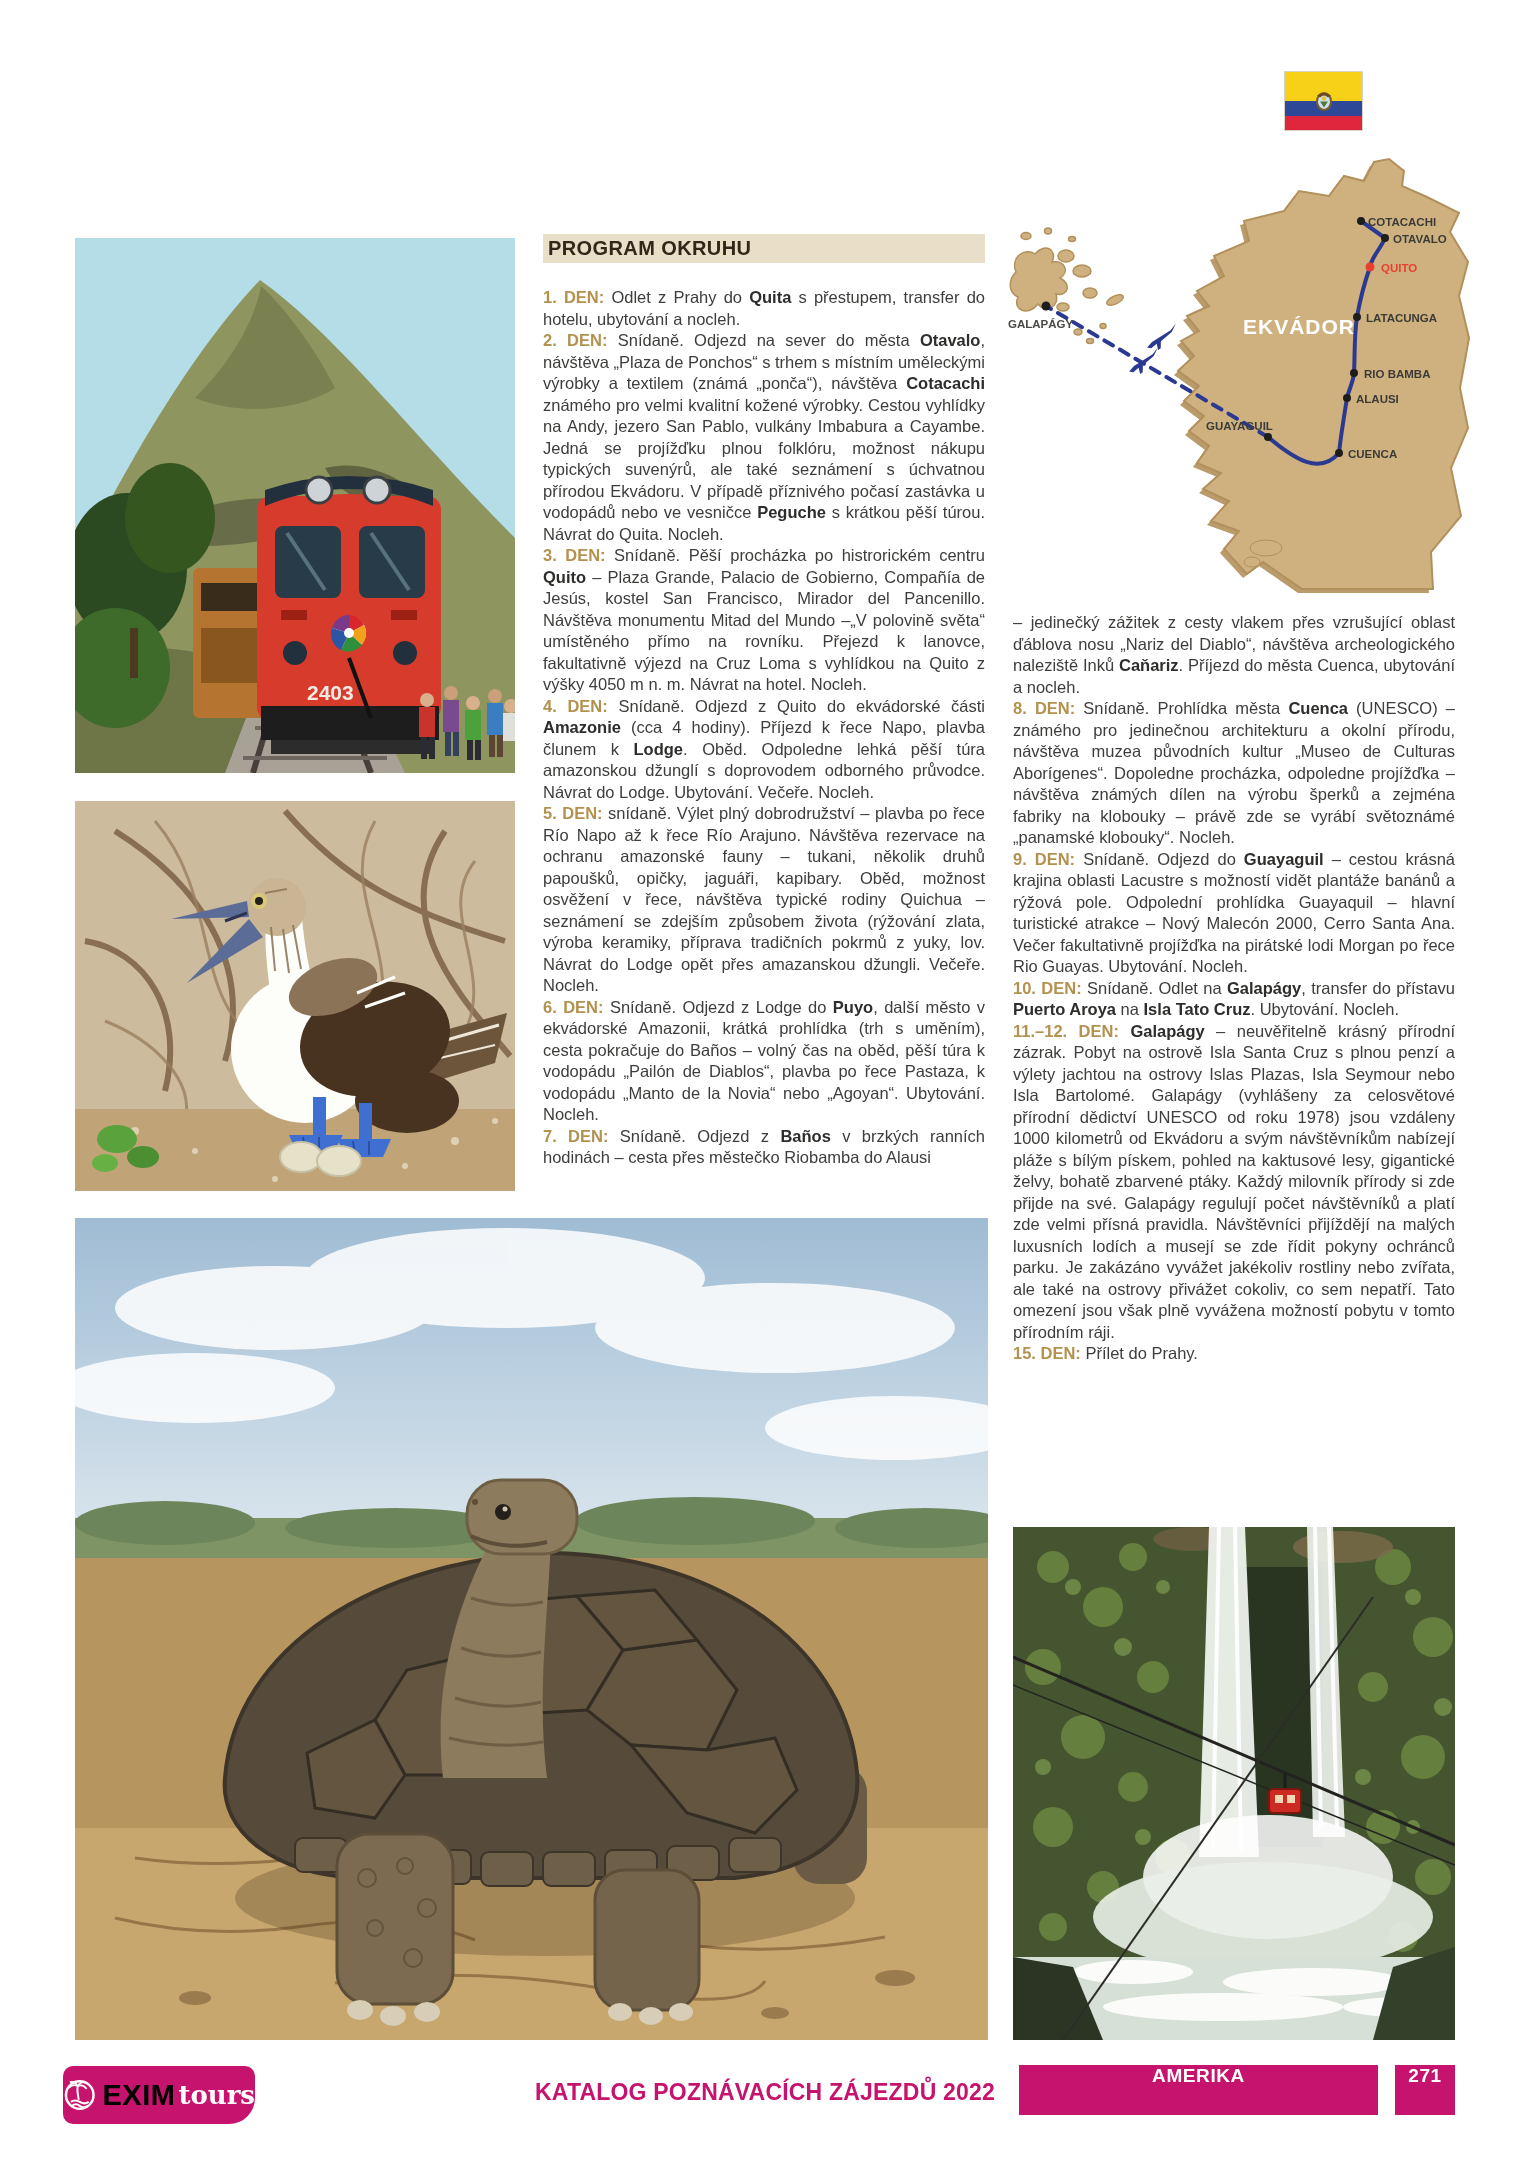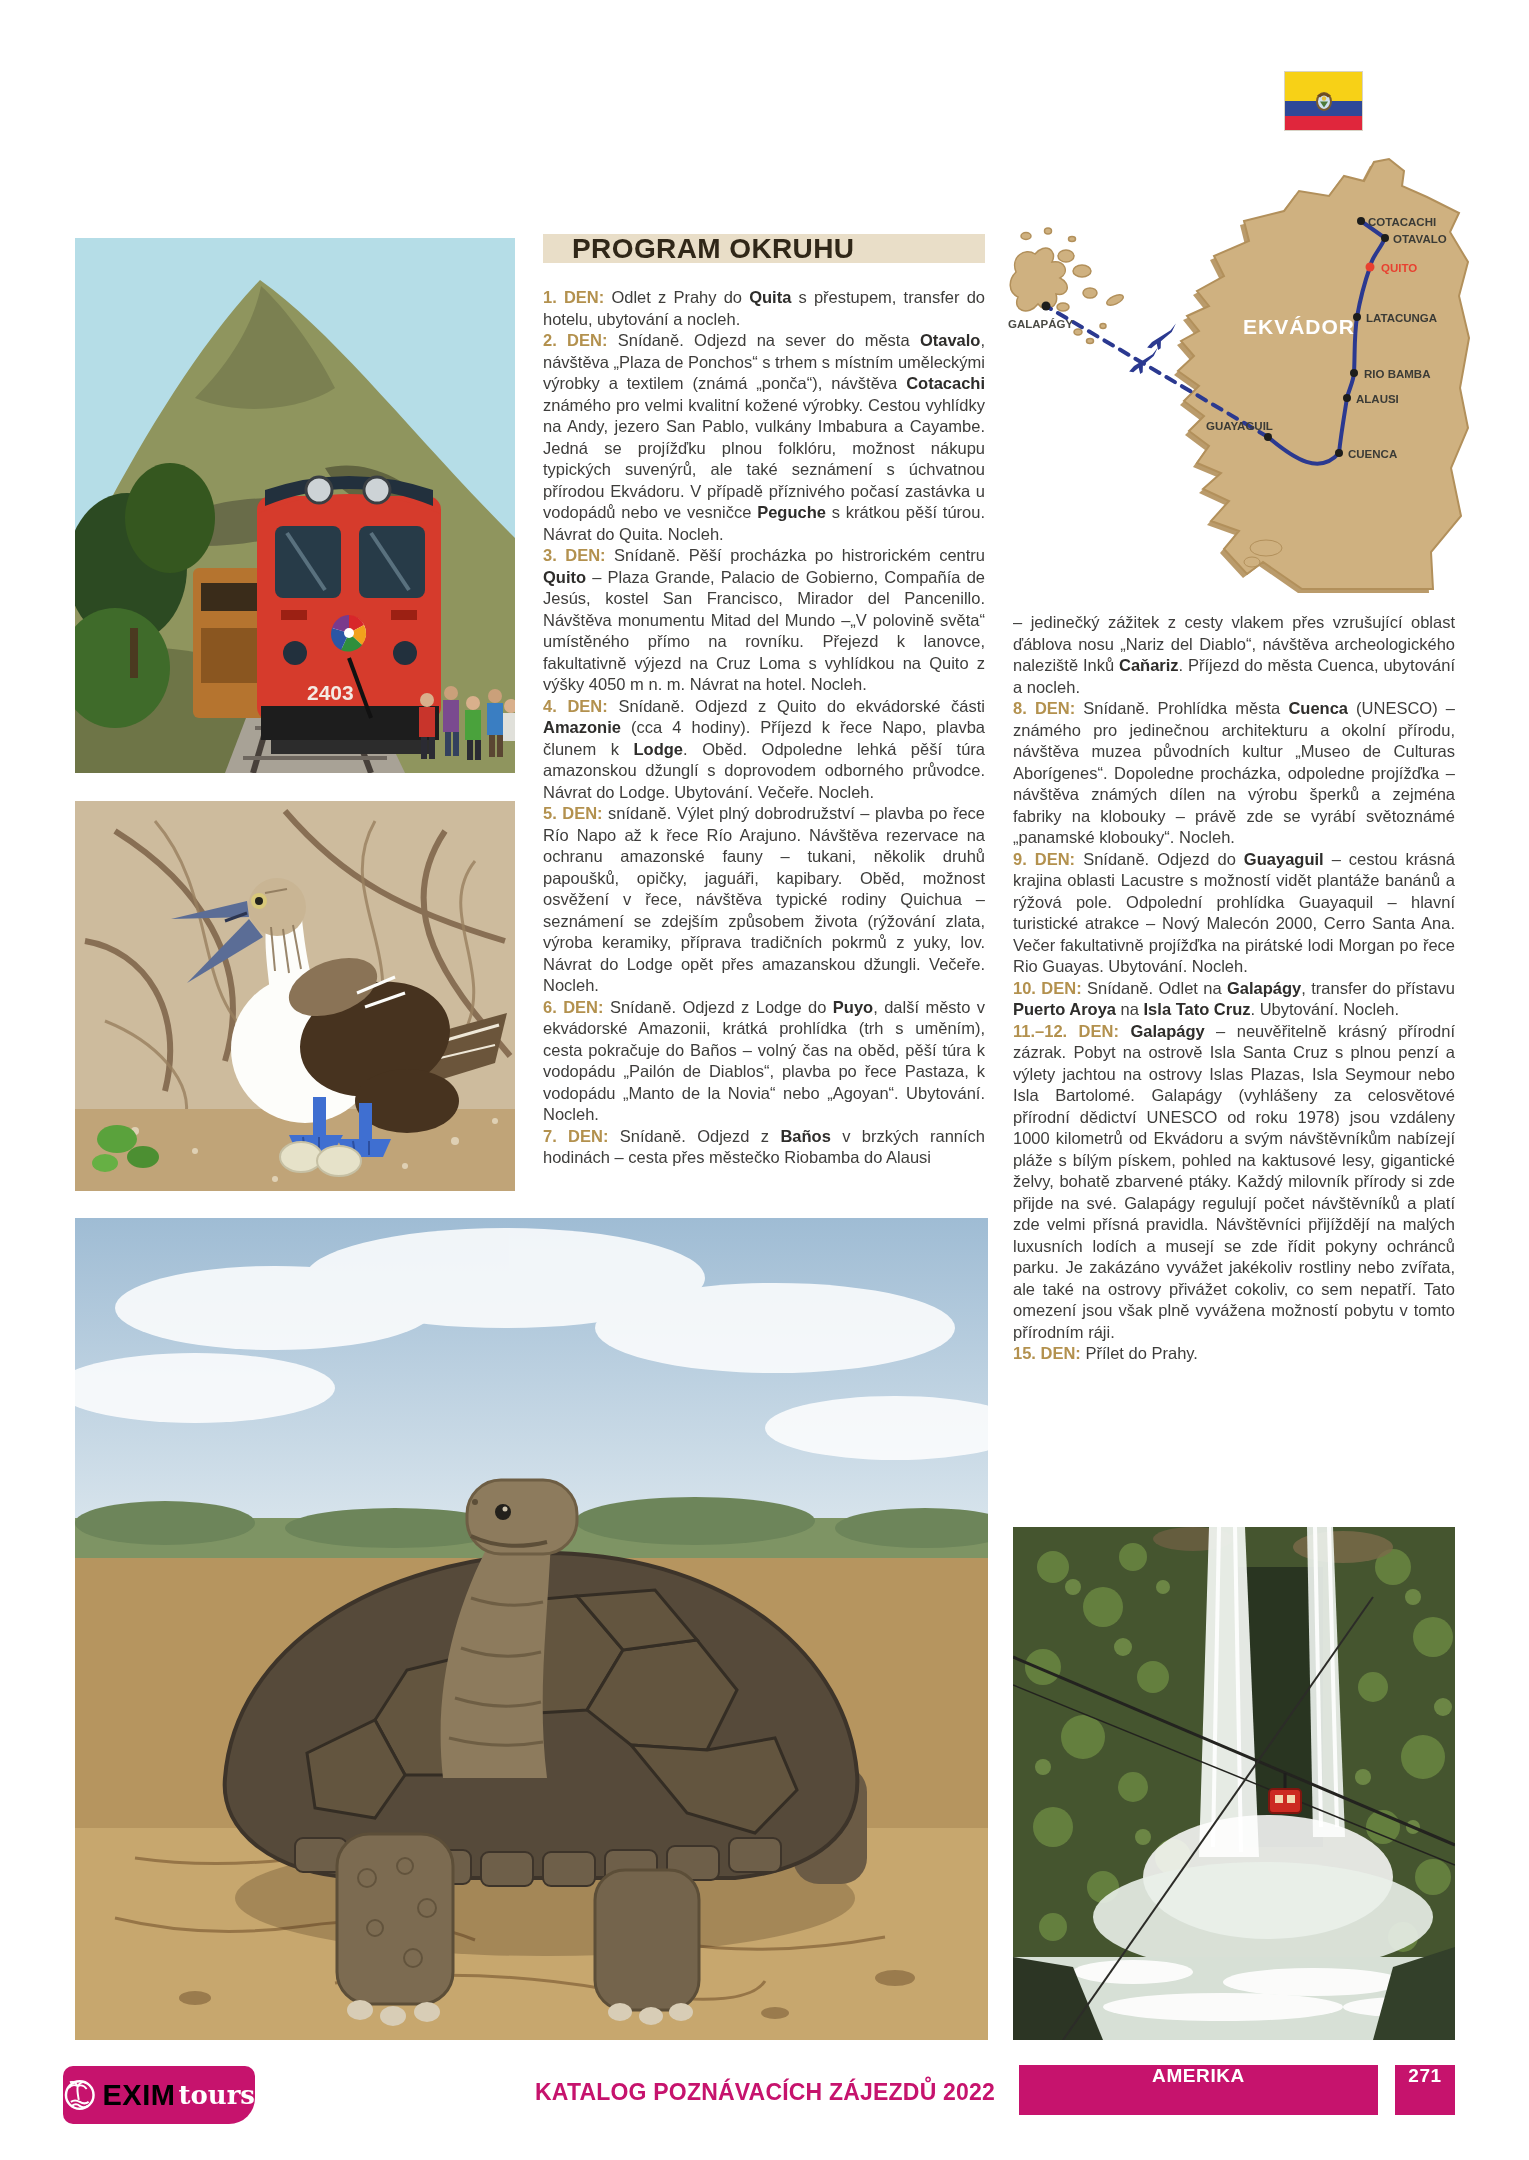--- a/index.html
+++ b/index.html
@@ -13,22 +13,22 @@
   .flag { position:absolute; left:1285px; top:72px; width:77px; height:58px;
           box-shadow:0 0 0 1px #d8d3c6; }
   .flag .yellow { height:50%; background:#f7d117; }
   .flag .blue   { height:25%; background:#2e4898; }
   .flag .red    { height:25%; background:#e0263c; }
   .flag .emblem { position:absolute; left:50%; top:50%; transform:translate(-50%,-52%); }
 
   
   .heading-bar { position:absolute; left:543px; top:234px; width:442px; height:29px;
                  background:#e9dec8; display:flex; align-items:center; }
-  .heading-bar span { font-size:28px; font-weight:bold; color:#302718;
-                      padding-left:29px; letter-spacing:.4px;text-align:center; }
+  .heading-bar span { font-size:20px; font-weight:bold; color:#302718;
+                      padding-left:5px; letter-spacing:.4px;text-align:center; }
 
   
   .col { position:absolute; width:442px; text-align:justify;
          font-size:16.5px; line-height:21.5px; color:#3e3d3b; }
   .col p { margin:0; }
   .col b { color:#2e2d2b; }
   .day-label { font-weight:bold; color:#b3914e; }
   #col-middle { left:543px; top:287px; }
   #col-right  { left:1013px; top:612px; }
 

